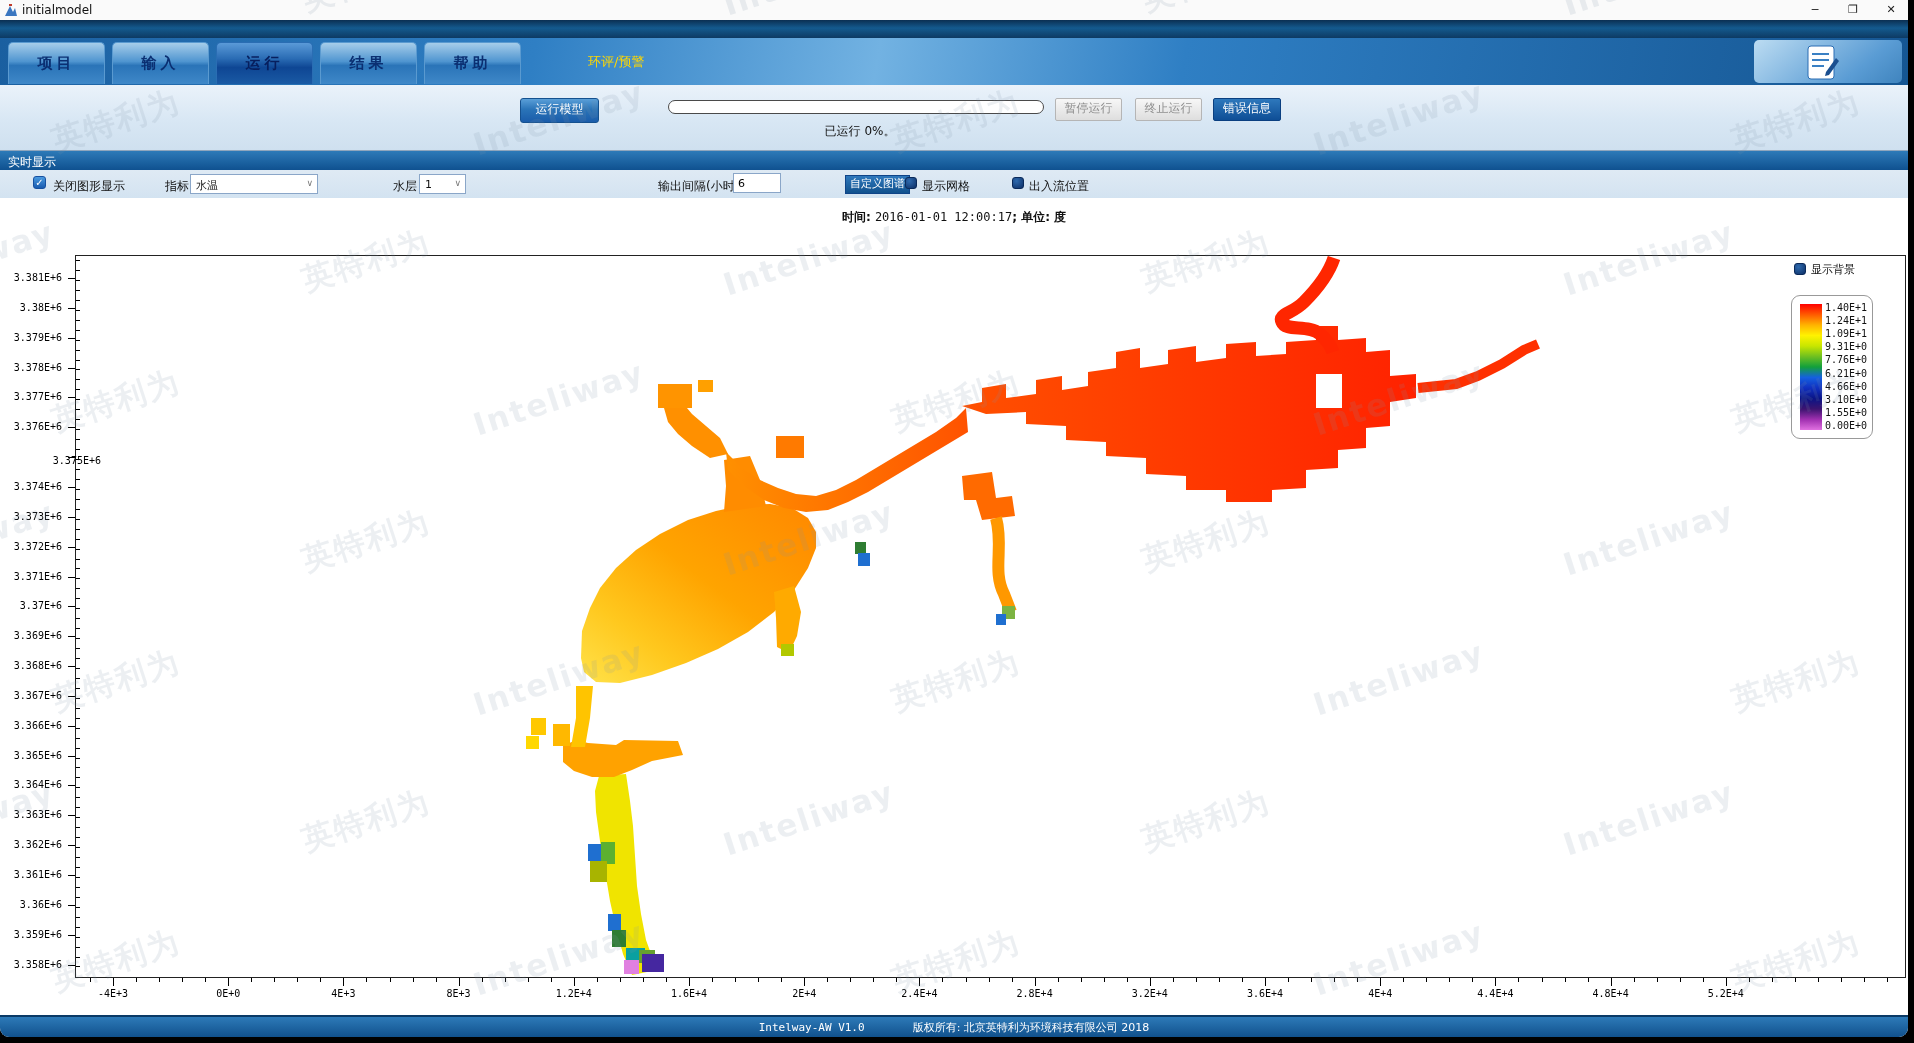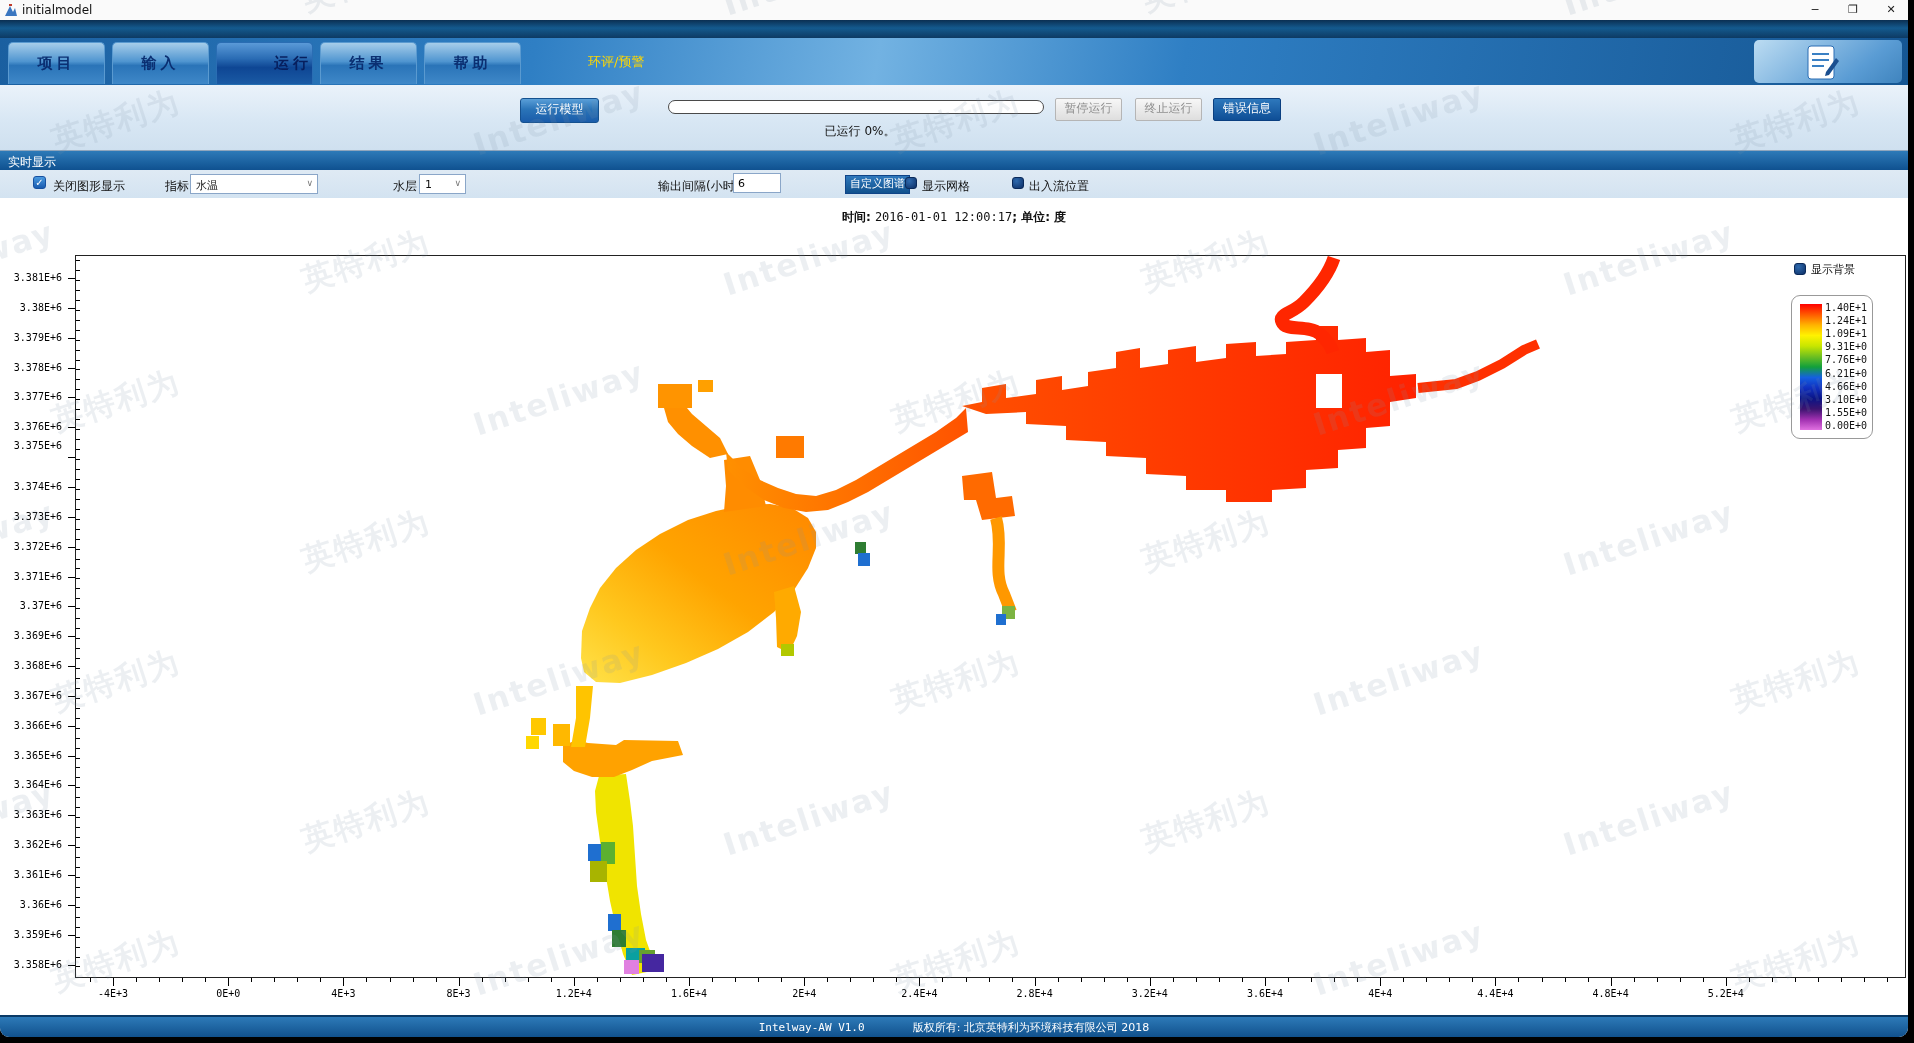--- a/index.html
+++ b/index.html
@@ -14,21 +14,21 @@
   .appicon{position:absolute;left:4px;top:3px;width:14px;height:14px;}
   .winbtns{position:absolute;right:6px;top:1px;display:flex;gap:16px;}
   .winbtn{width:22px;height:17px;text-align:center;font-size:11px;color:#222;line-height:17px;cursor:default;}
 
   
   .navy{top:20px;height:18px;background:linear-gradient(#0b2f52,#145a8e 45%,#0d3a63);}
 
   
   .tabbar{top:38px;height:47px;background:linear-gradient(100deg,#1a5fa0 0%,#2f7fc4 28%,#72b2e2 46%,#2f7fc4 62%,#155693 100%);}
   .tab{position:absolute;top:4px;height:42px;width:97px;border-radius:5px 5px 0 0;border:1px solid #5a9ad0;border-bottom:none;background:linear-gradient(#a6cdea 0%,#4f95d0 45%,#2a74b8 55%,#3f88c8 100%);color:#0a2f72;font-size:15px;font-weight:bold;text-align:center;line-height:40px;letter-spacing:4px;box-sizing:border-box;}
-  .tab.active{background:linear-gradient(#5a9ad8 0%,#2a6cb4 38%,#0e4694 60%,#1a5aa4 100%);color:#071f5e;border-color:#2a6db3;text-align:right;}
+  .tab.active{background:linear-gradient(#5a9ad8 0%,#2a6cb4 38%,#0e4694 60%,#1a5aa4 100%);color:#071f5e;border-color:#2a6db3;}
   .ribbon-extra{position:absolute;left:588px;top:15px;color:#ffd800;font-size:13px;font-weight:normal;}
   .icon-panel{position:absolute;right:6px;top:2px;width:148px;height:43px;border-radius:5px;background:linear-gradient(140deg,#bcdcf2,#5a9cd4 70%,#3f84be);}
   .notes-icon{position:absolute;right:62px;top:4px;}
 
   
   .toolbar{top:85px;height:65px;background:linear-gradient(#eaf2fa,#d8e7f4 55%,#cfe0ef);}
   .btn-run{position:absolute;left:520px;top:13px;width:77px;height:23px;border:1px solid #15518f;border-radius:3px;background:linear-gradient(#5a9fd8,#2a74b8 45%,#1a5caa);color:#fff;font-size:12px;text-align:center;line-height:21px;}
   .progress{position:absolute;left:668px;top:15px;width:374px;height:12px;border:1px solid #4a4a4a;border-radius:7px;background:#fff;overflow:hidden;}
   .progress-fill{height:100%;background:linear-gradient(#7fc06a,#3f9a3f);width:0;}
   .run-text{position:absolute;left:770px;top:38px;width:180px;text-align:center;font-size:12px;color:#111;}
@@ -340,21 +340,21 @@
           <div class="tick-y-label" style="top: 103.85px;">3.38E+6</div>
           <div class="tick-y-major" style="top: 139.7px;"></div>
           <div class="tick-y-label" style="top: 133.7px;">3.379E+6</div>
           <div class="tick-y-major" style="top: 169.55px;"></div>
           <div class="tick-y-label" style="top: 163.55px;">3.378E+6</div>
           <div class="tick-y-major" style="top: 199.4px;"></div>
           <div class="tick-y-label" style="top: 193.4px;">3.377E+6</div>
           <div class="tick-y-major" style="top: 229.25px;"></div>
           <div class="tick-y-label" style="top: 223.25px;">3.376E+6</div>
           <div class="tick-y-major" style="top: 259.1px;"></div>
-          <div class="tick-y-label" style="top: 242px;">3.375E+6</div>
+          <div class="tick-y-label" style="top: 257px; padding-left: 39px;">3.375E+6</div>
           <div class="tick-y-major" style="top: 288.95px;"></div>
           <div class="tick-y-label" style="top: 282.95px;">3.374E+6</div>
           <div class="tick-y-major" style="top: 318.8px;"></div>
           <div class="tick-y-label" style="top: 312.8px;">3.373E+6</div>
           <div class="tick-y-major" style="top: 348.65px;"></div>
           <div class="tick-y-label" style="top: 342.65px;">3.372E+6</div>
           <div class="tick-y-major" style="top: 378.5px;"></div>
           <div class="tick-y-label" style="top: 372.5px;">3.371E+6</div>
           <div class="tick-y-major" style="top: 408.35px;"></div>
           <div class="tick-y-label" style="top: 402.35px;">3.37E+6</div>

